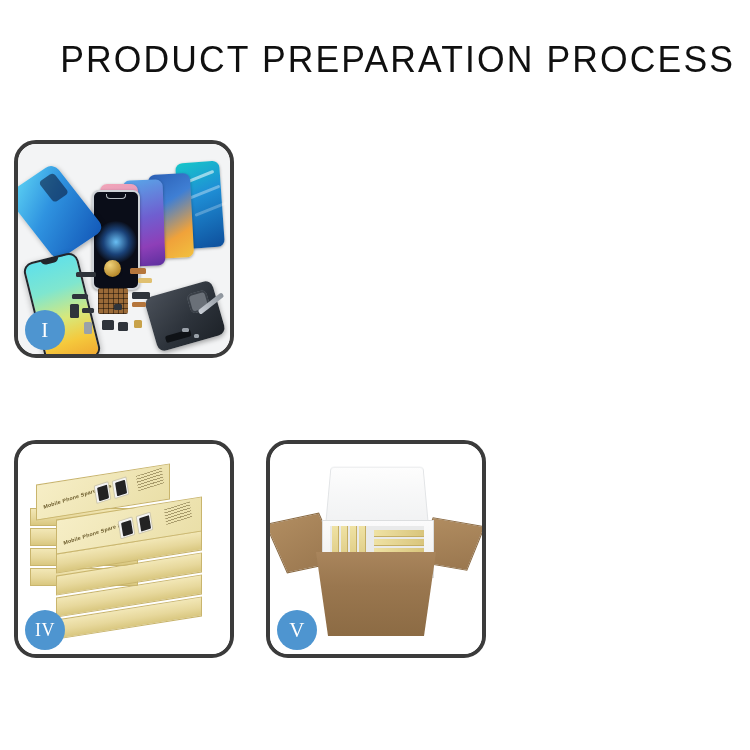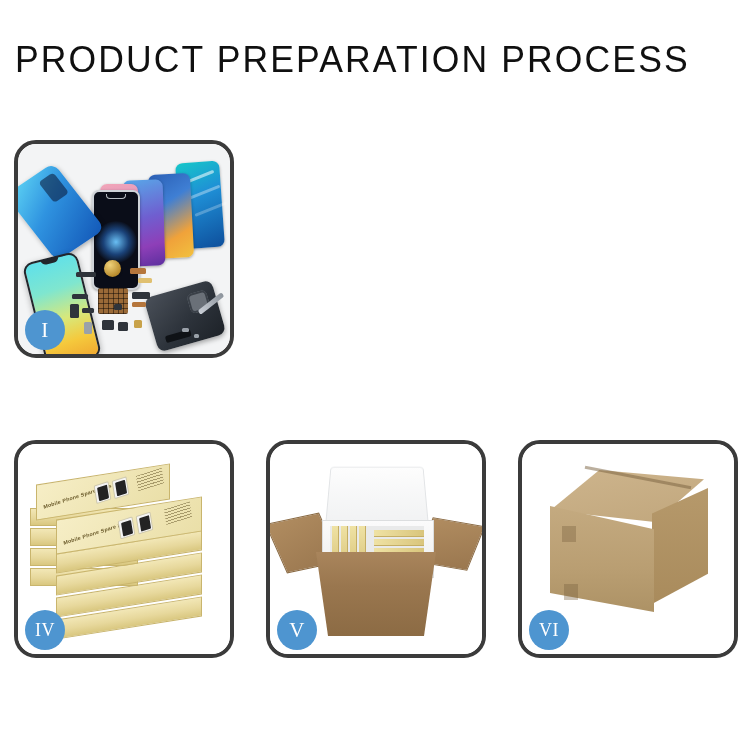--- a/index.html
+++ b/index.html
@@ -12,21 +12,21 @@
     height: 750px;
     overflow: hidden;
     font-family: "Liberation Sans", "DejaVu Sans", sans-serif;
     position: relative;
   }
 
   
   .header {
     width: 750px;
     padding-top: 38px;
-    text-align: left;
+    text-align: right;
   }
   .main-title {
     font-family: "Liberation Sans", "DejaVu Sans", sans-serif;
     font-size: 37px;
     font-weight: 400;
     letter-spacing: 2.2px;
     color: #101010;
     line-height: 44px;
     margin: 0;
     transform: scaleX(0.96);
@@ -527,27 +527,15 @@
           <span class="ybar-h" style="top:4px;"></span>
           <span class="ybar-h" style="top:13px;"></span>
           <span class="ybar-h" style="top:22px;"></span>
           <span class="ybar-h" style="top:31px;"></span>
         </div>
         <div class="carton-body"></div>
       </div>
       <div class="badge">V</div>
     </div>
 
-    <div class="panel">
-      <div class="panel-inner">
-        <div class="p6-bg"></div>
-        <div class="c6-top"></div>
-        <div class="c6-side"></div>
-        <div class="c6-front"></div>
-        <div class="c6-seam"></div>
-        <div class="c6-tab" style="left:40px; top:82px;"></div>
-        <div class="c6-tab" style="left:42px; top:140px;"></div>
-      </div>
-      <div class="badge badge-wide">VI</div>
-    </div>
 
   </div>
 </div>
 
 </body></html>

